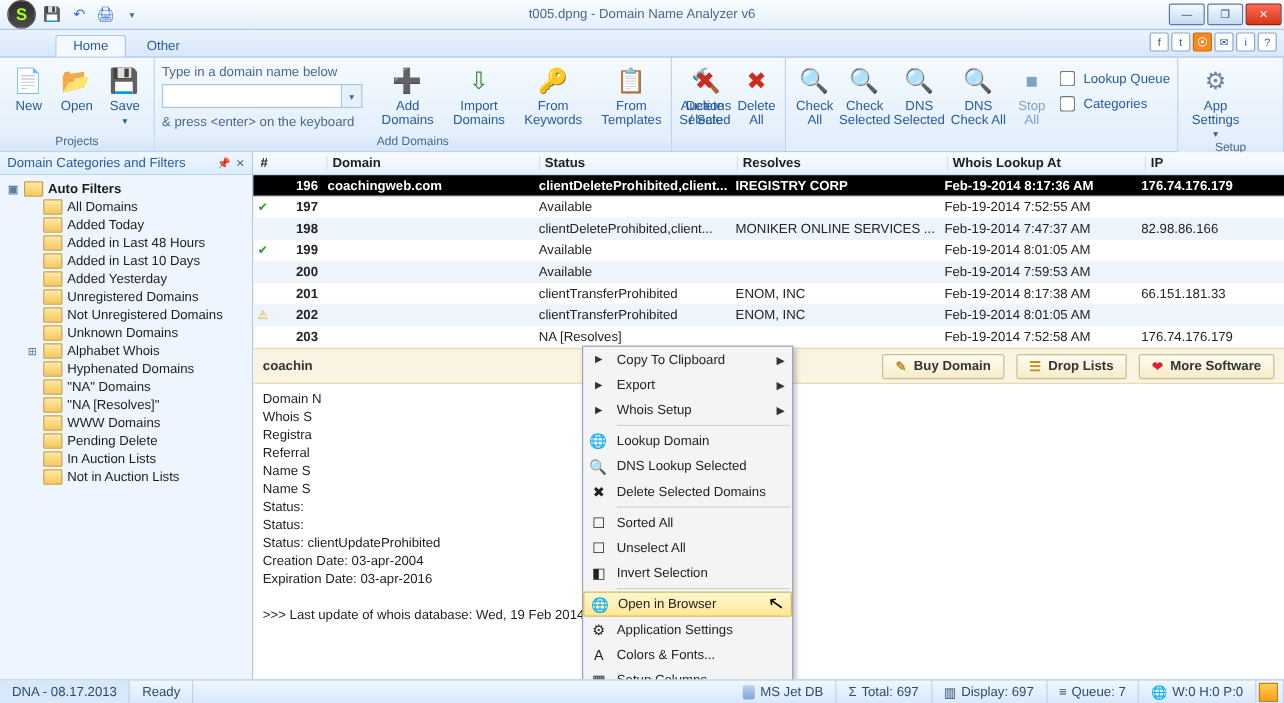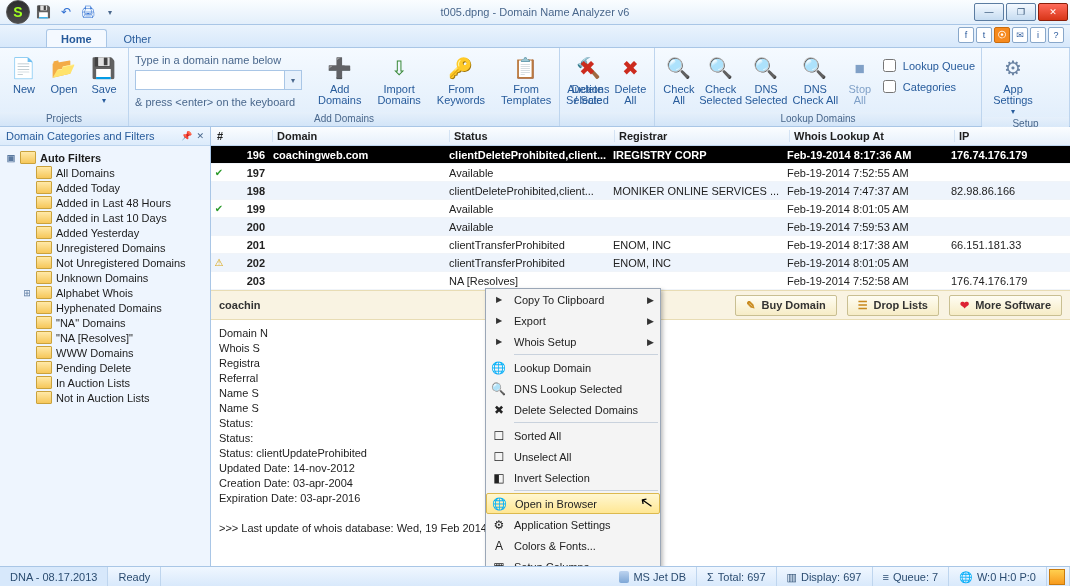--- a/index.html
+++ b/index.html
@@ -6,21 +6,21 @@
 .title-bar{height:24px;background:linear-gradient(#fafdff,#e3effb);border-bottom:1px solid #a9c6e6;display:flex;align-items:center;position:relative}
 .title-bar .qat{display:flex;align-items:center;margin-left:6px;gap:6px}
 .logo{width:22px;height:22px;border-radius:50%;background:linear-gradient(#2c2c2c,#4c4c4c);display:flex;align-items:center;justify-content:center;color:#a0ff20;font-weight:bold;font-size:14px;border:1px solid #555}
 .ico{width:16px;height:16px;display:inline-flex;align-items:center;justify-content:center;font-size:12px}
 .title-text{position:absolute;left:50%;transform:translateX(-50%);color:#49678c;font-size:11px}
 .win-btns{margin-left:auto;display:flex;gap:2px;margin-right:2px}
 .win-btn{width:28px;height:16px;border:1px solid #5b7ca1;border-radius:2px;background:linear-gradient(#f4f9ff,#c6dcf1);display:flex;align-items:center;justify-content:center;font-size:9px;color:#2b4c70}
 .win-btn.close{background:linear-gradient(#ff6a5a,#d83518);color:#fff;border-color:#8a1e0a}
 .ribbon-tabs{height:22px;background:linear-gradient(#eaf3fd,#d7e8fb);display:flex;align-items:flex-end;padding-left:46px;gap:2px;border-bottom:1px solid #a9c6e6;position:relative}
 .ribbon-tab{padding:3px 14px 2px;border:1px solid transparent;border-bottom:none;color:#275b9b;cursor:default}
-.ribbon-tab.active{background:#f4f9ff;border-color:#a9c6e6;border-radius:3px 3px 0 0;color:#275b9b;font-weight:bold}
+.ribbon-tab.active{background:#f4f9ff;border-color:#a9c6e6;border-radius:3px 3px 0 0;color:#275b9b;font-weight:normal}
 .social{position:absolute;right:6px;top:2px;display:flex;gap:2px}
 .social span{width:14px;height:14px;border:1px solid #88a7ca;background:#fff;border-radius:2px;font-size:9px;display:flex;align-items:center;justify-content:center;color:#2b5a9c}
 .ribbon{height:78px;background:linear-gradient(#f5faff,#e0edfb);border-bottom:1px solid #a9c6e6;display:flex}
 .rgroup{border-right:1px solid #bed5ee;display:flex;flex-direction:column}
 .rgroup-body{flex:1;display:flex;align-items:flex-start;padding:4px 6px 0 6px;gap:4px}
 .rgroup-label{text-align:center;font-size:10px;color:#49678c;padding:1px 0 2px;background:linear-gradient(#e6f0fb,#d3e5f8)}
 .big-btn{display:flex;flex-direction:column;align-items:center;justify-content:flex-start;width:44px;padding-top:2px;color:#275b9b;text-align:center;line-height:11px;cursor:default}
 .big-btn .ic32{width:28px;height:28px;margin-bottom:2px;display:flex;align-items:center;justify-content:center;font-size:20px}
 .big-btn span.arrow{font-size:8px;color:#275b9b}
 .type-box{width:170px;display:flex;flex-direction:column;color:#49678c;padding-top:2px}
@@ -194,21 +194,20 @@
         <label>
             <input type="checkbox" style="">
             <span>Lookup Queue</span>
           </label>
         <label>
             <input type="checkbox" style="">
             <span>Categories</span>
           </label>
       </div>
     </div>
-    <div class="rgroup-label">Lookup Domains</div>
   </div>
   <div class="rgroup" style="flex:1">
     <div class="rgroup-body">
       <div class="big-btn" style="width:50px">
           <div class="ic32" style="color:#6a83a3">⚙</div>
           <span>App Settings</span>
           <span class="arrow">▾</span>
         </div>
     </div>
     <div class="rgroup-label">Setup</div>
@@ -301,21 +300,21 @@
           </div>
         </div>
     </div>
   </div>
 
   <div class="content">
     <div class="grid-head">
       <div class="col-n">#</div>
       <div class="col-d">Domain</div>
       <div class="col-s">Status</div>
-      <div class="col-r">Registrar</div>
+      <div class="col-r">Resolves</div>
       <div class="col-w">Whois Lookup At</div>
       <div class="col-i">IP</div>
     </div>
     <div id="grid-body">
         <div class="grid-row sel">
           <span class="mark" style="color:#333"></span>
           <span class="num">196</span>
           <span class="col-d">coachingweb.com</span>
           <span class="col-s">clientDeleteProhibited,client...</span>
           <span class="col-r">IREGISTRY CORP</span>
@@ -405,21 +404,20 @@
     <div class="detail">
       <div>Domain N</div>
       <div>Whois S</div>
       <div>Registra</div>
       <div>Referral</div>
       <div>Name S</div>
       <div>Name S</div>
       <div>Status:</div>
       <div>Status:</div>
       <div>Status: clientUpdateProhibited</div>
-      <div>Updated Date: 14-nov-2012</div>
       <div>Creation Date: 03-apr-2004</div>
       <div>Expiration Date: 03-apr-2016</div>
       <br>
       <div>&gt;&gt;&gt; Last update of whois database: Wed, 19 Feb 2014 02:47:09 UTC &lt;&lt;&lt;</div>
     </div>
 
     <div class="ctx-menu" id="ctx">
         <div class="ctx-item">
           <span class="ci" style="font-size: 8px; color: rgb(51, 51, 51);">▶</span>
           <span>Copy To Clipboard</span>

